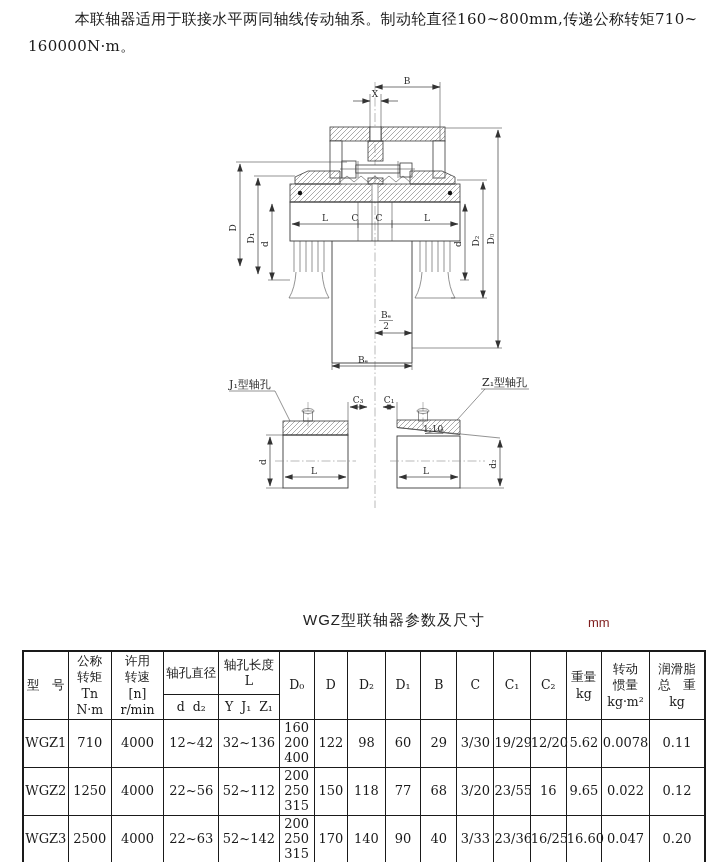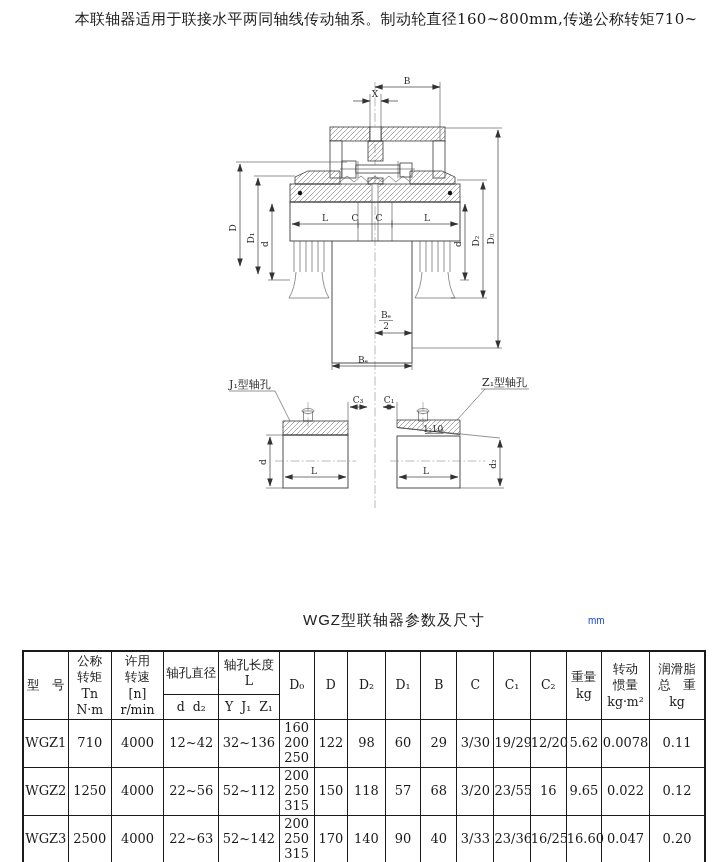--- a/index.html
+++ b/index.html
@@ -18,40 +18,41 @@
   .ln{stroke:#3b3b3b;stroke-width:0.9;fill:none;}
   .tn{stroke:#4a4a4a;stroke-width:0.6;fill:none;}
   .cl{stroke:#8a8a8a;stroke-width:0.6;fill:none;stroke-dasharray:9 2.5 1.5 2.5;}
   .dim{stroke:#3b3b3b;stroke-width:0.7;fill:none;}
   .ht{fill:url(#hatch);stroke:#3b3b3b;stroke-width:0.8;}
   .wh{fill:#ffffff;stroke:#3b3b3b;stroke-width:0.8;}
 
   .tbl-title{position:absolute;left:303px;top:611px;font-family:"Liberation Sans","DejaVu Sans",sans-serif;
     font-size:15px;letter-spacing:1px;color:#222;text-align:center;}
   .tbl-unit{position:absolute;left:588px;top:615px;font-family:"Liberation Sans","DejaVu Sans",sans-serif;
-    font-size:10px;color:#1d4ed8;}
+    font-size:13px;color:#7f1d1d;}
 
   table.params{
     position:absolute;left:22px;top:650px;border-collapse:collapse;table-layout:fixed;width:684px;
     border:2px solid #1a1a1a;text-align:center;
   }
   table.params th,table.params td{
     border:1px solid #1a1a1a;padding:1px 0;white-space:pre-wrap;vertical-align:middle;
     font-weight:normal;font-family:"DejaVu Serif","Liberation Serif","DejaVu Sans",serif;
   }
   table.params th{font-size:12.5px;line-height:1.3;}
   table.params td{font-size:13px;line-height:1.15;}
   tr.hrow1{height:42px;} tr.hrow2{height:24px;}
   tr.drow{height:46px;}
 </style>
 </head>
 <body>
 
 <div class="intro">
   <div class="l1">本联轴器适用于联接水平两同轴线传动轴系。制动轮直径160~800mm,传递公称转矩710~</div>
+  <div class="l2">160000N·m。</div>
 </div>
 
 <svg class="drawing" width="350" height="440" viewBox="0 0 350 440">
   <defs>
     <pattern id="hatch" width="5" height="5" patternUnits="userSpaceOnUse">
       <path d="M0,5 L5,0" stroke="#757575" stroke-width="0.6"></path>
     </pattern>
     <marker id="arr" viewBox="0 0 10 10" refX="9.5" refY="5" markerWidth="10" markerHeight="8" orient="auto-start-reverse" markerUnits="userSpaceOnUse">
       <path d="M0,1.5 L10,5 L0,8.5 z" fill="#333"></path>
     </marker>
@@ -267,21 +268,21 @@
     <th>Y  J₁  Z₁</th>
   </tr>
   <tr class="drow">
     <td>WGZ1</td>
     <td>710</td>
     <td>4000</td>
     <td>12~42</td>
     <td>32~136</td>
     <td>160
 200
-250</td>
+400</td>
     <td>122</td>
     <td>98</td>
     <td>60</td>
     <td>29</td>
     <td>3/30</td>
     <td>19/29</td>
     <td>12/20</td>
     <td>5.62</td>
     <td>0.0078</td>
     <td>0.11</td>
@@ -290,21 +291,21 @@
     <td>WGZ2</td>
     <td>1250</td>
     <td>4000</td>
     <td>22~56</td>
     <td>52~112</td>
     <td>200
 250
 315</td>
     <td>150</td>
     <td>118</td>
-    <td>57</td>
+    <td>77</td>
     <td>68</td>
     <td>3/20</td>
     <td>23/55</td>
     <td>16</td>
     <td>9.65</td>
     <td>0.022</td>
     <td>0.12</td>
   </tr>
   <tr class="drow">
     <td>WGZ3</td>

